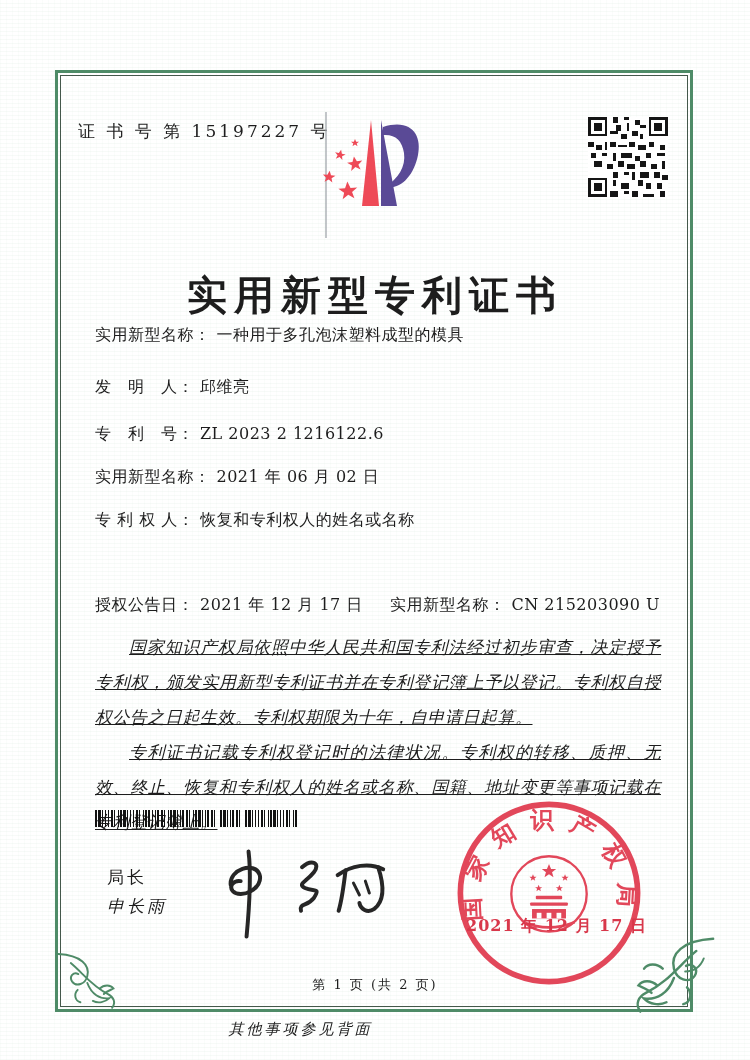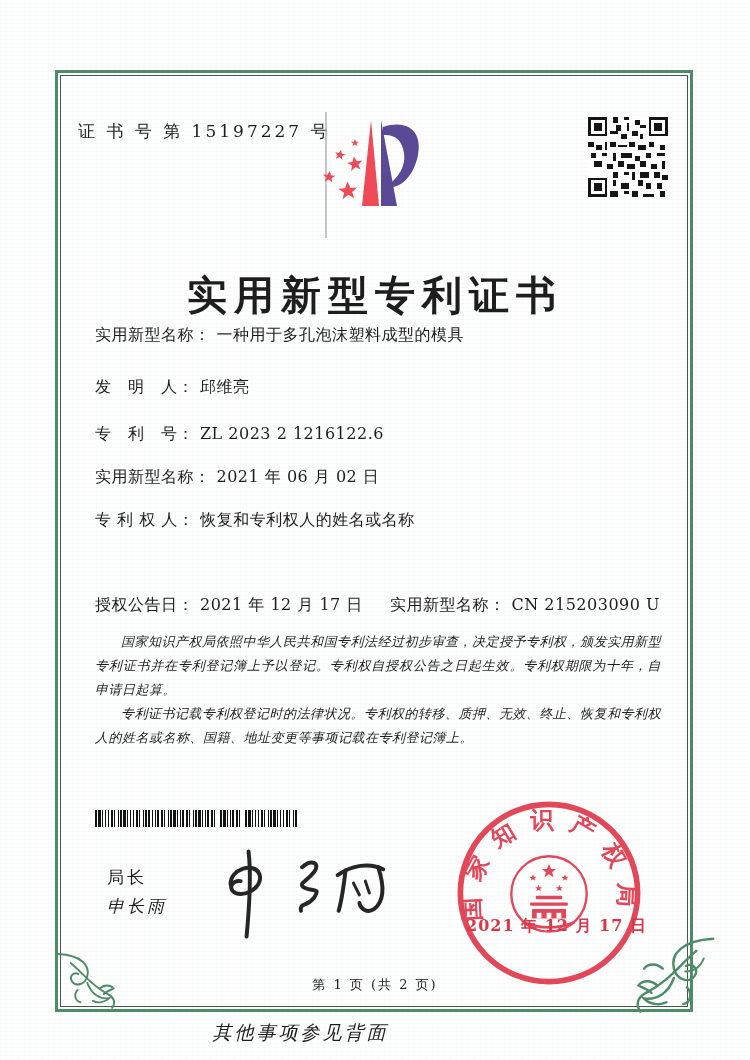--- a/index.html
+++ b/index.html
@@ -29,38 +29,38 @@
   }
   .abs{position:absolute;z-index:2;}
   .cert-no{left:78px;top:120px;font-size:17px;letter-spacing:3px;white-space:nowrap;text-align:center;}
   .title{left:0;top:236px;width:750px;text-align:center;font-size:40px;font-weight:700;letter-spacing:7px;white-space:nowrap;margin-top:32px;}
   .row{left:95px;font-size:16px;white-space:nowrap;letter-spacing:0.5px;}
   .row .lbl{display:inline-block;}
   .row .val{margin-left:6px;}
   .row2col{left:390px;}
   .body-text{
     left:95px;top:630px;width:566px;
-    font-size:13px;line-height:24px;text-align:justify;
-    font-style:italic;letter-spacing:0.5px;
+    font-size:17px;line-height:35px;text-align:justify;
+    font-style:italic;letter-spacing:0.5px;text-decoration:underline;
   }
   .body-text p{margin:0;text-indent:2em;}
   .barcode{
     left:95px;top:810px;width:202px;height:17px;
     background:repeating-linear-gradient(90deg,
       #121212 0 1.5px, transparent 1.5px 3px,
       #121212 3px 5.5px, transparent 5.5px 6.5px,
       #121212 6.5px 7.5px, transparent 7.5px 10px,
       #121212 10px 11px, transparent 11px 12.5px);
   }
   .signer-title{left:107px;top:866px;font-size:17px;letter-spacing:3px;}
   .signer-name{left:107px;top:895px;font-size:17px;letter-spacing:3px;font-style:italic;}
   .seal-wrap{left:450px;top:794px;width:198px;height:198px;opacity:0.93;}
   .seal-date{left:466px;top:916px;font-size:16px;color:#d8374a;font-weight:600;letter-spacing:1px;white-space:nowrap;}
   .page-info{left:0;top:976px;width:750px;text-align:center;font-size:13px;letter-spacing:2px;}
-  .back-note{left:0;top:1020px;width:601px;text-align:center;font-size:19px;font-style:italic;letter-spacing:3px;}
+  .back-note{left:0;top:1020px;width:601px;text-align:center;font-size:15px;font-style:italic;letter-spacing:3px;}
   .logo{left:300px;top:110px;width:160px;height:130px;}
   .qr{left:588px;top:117px;width:80px;height:80px;}
   .sig{left:203px;top:843px;width:198px;height:100px;}
   .orn-br{left:631px;top:936px;width:84px;height:84px;}
   .orn-bl{left:57px;top:952px;width:62px;height:62px;transform:scaleX(-1);}
 </style>
 </head>
 <body>
 
 <div class="page">

